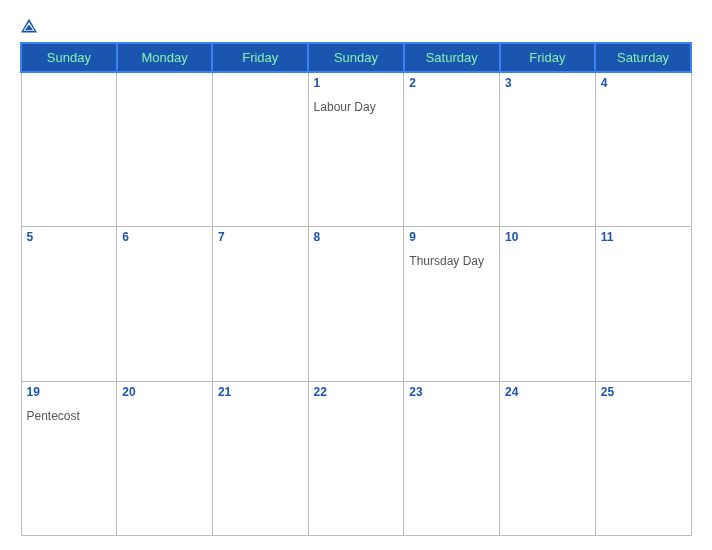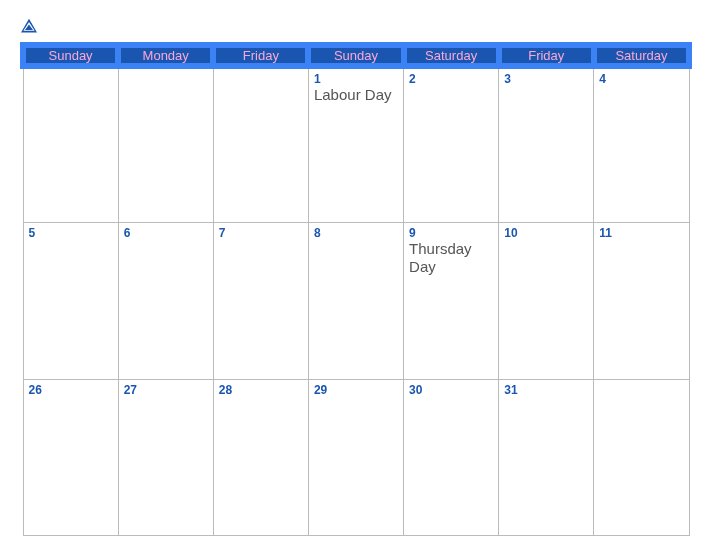--- a/index.html
+++ b/index.html
@@ -56,46 +56,46 @@
       color: #333;
       padding-top: 2px;
     }
     .calendar-table {
       width: 100%;
       border-collapse: collapse;
       flex: 1;
     }
     .calendar-table thead tr th {
       background-color: #1a56b0;
-      color: #f9a8d4;
+      color: #86efac;
       text-align: center;
-      padding: 0 4px;
+      padding: 6px 4px;
       font-size: 13px;
       font-weight: normal;
-      border: 6px solid #3b82f6;
+      border: 2px solid #3b82f6;
     }
     .calendar-table tbody tr td {
       border: 1px solid #bbb;
       vertical-align: top;
       width: calc(100% / 7);
       height: 72px;
       padding: 3px 5px;
       background: #fff;
     }
     .date-num {
       font-size: 12px;
       color: #1a56b0;
       font-weight: bold;
       display: block;
     }
     .holiday-label {
-      font-size: 15px;
+      font-size: 12px;
       color: #555;
       display: block;
-      margin-top: 0;
+      margin-top: 10px;
       line-height: 1.2;
     }
     .empty-cell {
       background: #fff;
     }
   </style>
 </head>
 <body>
 
 <div class="header-area">
@@ -166,33 +166,36 @@
         </td>
         <td>
           <span class="date-num">10</span>
         </td>
         <td>
           <span class="date-num">11</span>
         </td>
       </tr>
       <tr>
         <td>
-          <span class="date-num">26</span>
-        </td>
-        <td>
-          <span class="date-num">27</span>
-        </td>
-        <td>
-          <span class="date-num">28</span>
-        </td>
-        <td>
-          <span class="date-num">29</span>
-        </td>
-        <td>
-          <span class="date-num">30</span>
-        </td>
-        <td>
-          <span class="date-num">31</span>
-        </td>
-        <td class="empty-cell"></td>
+          <span class="date-num">19</span>
+          <span class="holiday-label">Pentecost</span>
+        </td>
+        <td>
+          <span class="date-num">20</span>
+        </td>
+        <td>
+          <span class="date-num">21</span>
+        </td>
+        <td>
+          <span class="date-num">22</span>
+        </td>
+        <td>
+          <span class="date-num">23</span>
+        </td>
+        <td>
+          <span class="date-num">24</span>
+        </td>
+        <td>
+          <span class="date-num">25</span>
+        </td>
       </tr>
     </tbody>
 </table>
 
 </body></html>

